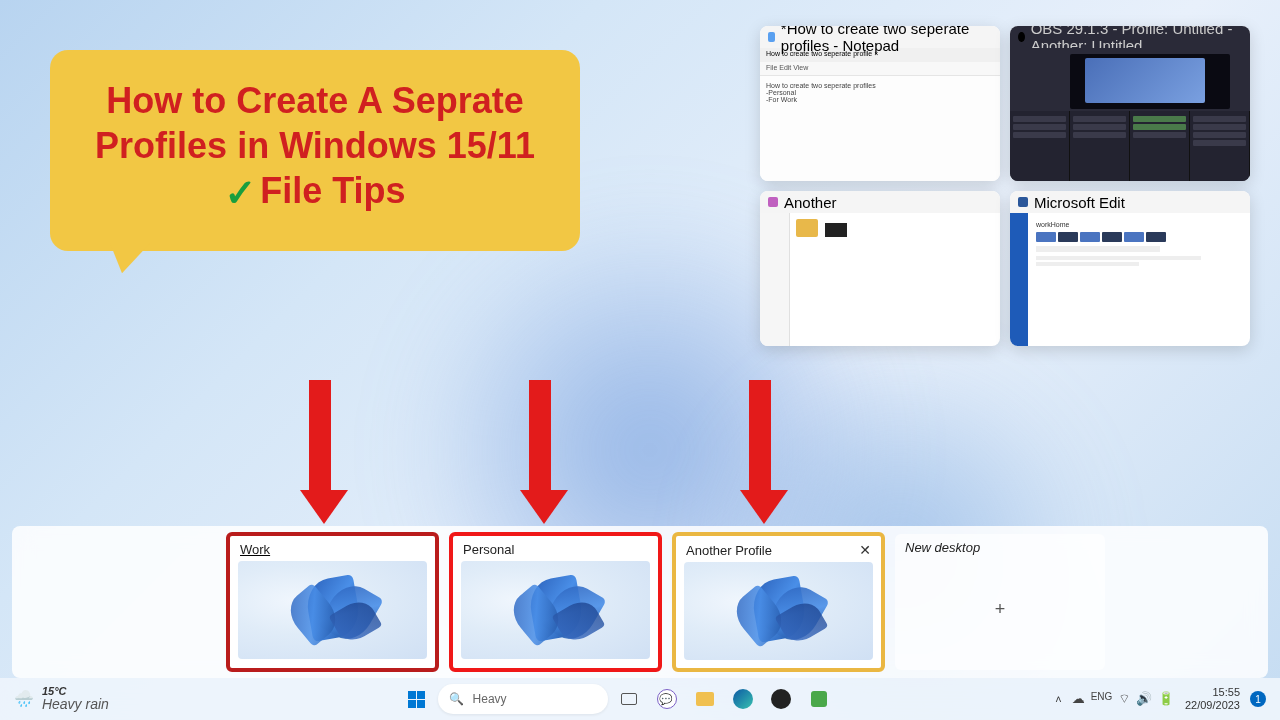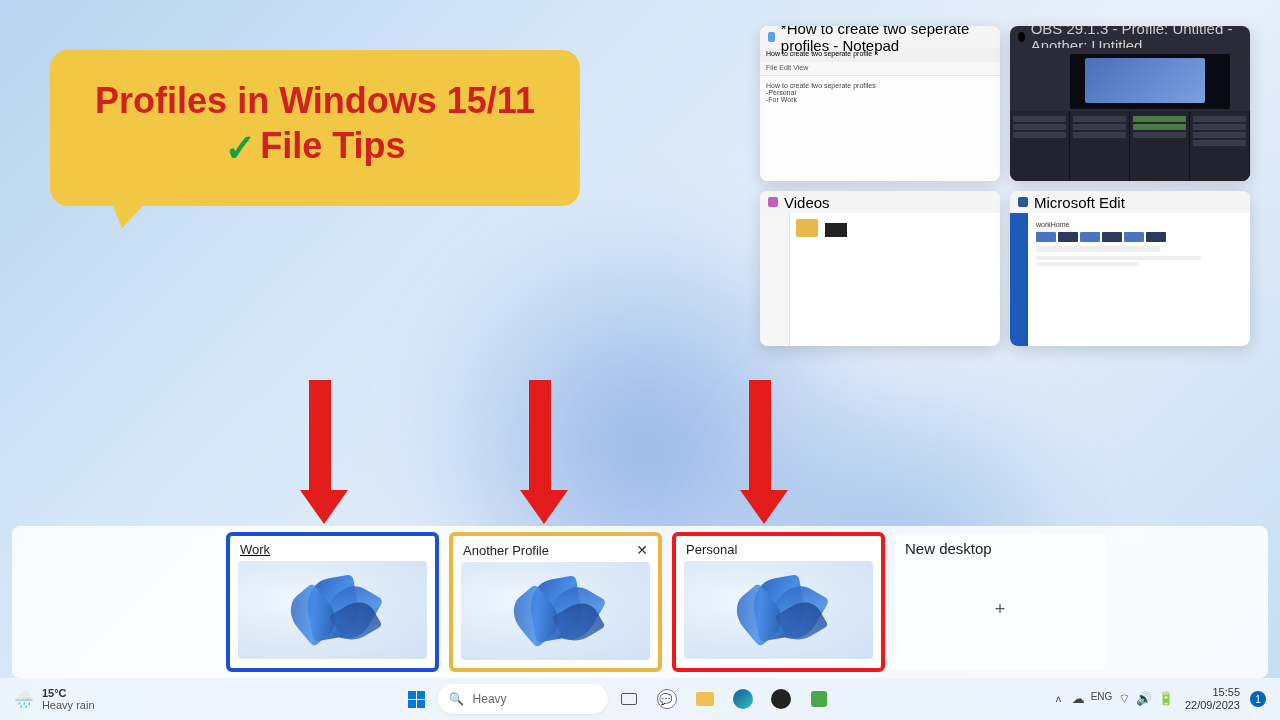--- a/index.html
+++ b/index.html
@@ -148,21 +148,21 @@
   gap: 10px;
 }
 .desk-tile {
   width: 213px;
   height: 140px;
   border-radius: 6px;
   background: #fff;
   position: relative;
   overflow: hidden;
 }
-.desk-tile.outlined-brown { border: 4px solid #1d4ed8; text-decoration: underline; }
+.desk-tile.outlined-brown { border: 4px solid #b91c1c; text-decoration: underline; }
 .desk-tile.outlined-red { border: 4px solid #f01818; }
 .desk-tile.outlined-orange { border: 4px solid #eab742; }
 .desk-label {
   font-size: 13px;
   padding: 6px 10px 4px 10px;
   color: #222;
   display: flex;
   justify-content: space-between;
   align-items: center;
 }
@@ -192,21 +192,21 @@
 .p3 { width:40px; height:50px; top:20px; left:10px; transform:rotate(-40deg); opacity:.85;}
 .p4 { width:35px; height:42px; top:30px; left:55px; transform:rotate(60deg); opacity:.8; background:linear-gradient(135deg,#1a3f88,#3a6fc8);}
 
 .new-desk {
   width: 210px;
   height: 136px;
   border-radius: 6px;
   background: rgba(255,255,255,.6);
   position: relative;
 }
-.new-desk .desk-label { font-size: 15px; padding: 6px 10px; }
+.new-desk .desk-label { font-size: 13px; padding: 6px 10px; font-style: italic; }
 .new-desk-plus {
   position: absolute;
   top: 55%; left: 50%;
   transform: translate(-50%, -50%);
   font-size: 18px;
   color: #555;
 }
 
 
 .taskbar {
@@ -223,23 +223,23 @@
 .tb-left {
   display: flex;
   align-items: center;
   gap: 8px;
   padding-left: 14px;
   font-size: 11px;
   color: #333;
   width: 180px;
 }
 .weather-icon { font-size: 16px; }
-.weather-text { line-height: 1.1; }
+.weather-text { line-height: 1.1; font-style: italic; }
 .weather-temp { font-weight: 600; }
-.weather-cond { font-size: 11px; color: #555; }
+.weather-cond { font-size: 14px; color: #555; }
 .tb-center {
   flex: 1;
   display: flex;
   justify-content: center;
   align-items: center;
   gap: 4px;
 }
 .tb-btn {
   width: 34px; height: 34px;
   display: flex;
@@ -285,20 +285,21 @@
 .np-toolbar { height:14px; background:#f8f8f8; border-bottom:1px solid #e5e5e5; font-size:7px; padding:2px 6px; color:#555;}
 .np-tab { height:14px; background:#f0f0f0; font-size:7px; padding:2px 6px;}
 </style>
 </head>
 <body>
 
 <div class="bg-blob blob1"></div>
 <div class="bg-blob blob2"></div>
 
 <div class="title-callout">
+  <div class="title-line">How to Create A Seprate</div>
   <div class="title-line">Profiles in Windows 15/11</div>
   <div class="title-line">
     <span class="checkmark">✓</span><span>File Tips</span>
   </div>
 </div>
 
 <div class="task-view-group">
 
   <div class="tv-window">
     <div class="tv-titlebar">
@@ -344,21 +345,21 @@
             <div class="obs-btn"></div>
             <div class="obs-btn"></div>
           </div>
       </div>
     </div>
   </div>
 
   <div class="tv-window">
     <div class="tv-titlebar">
       <span class="tv-icon" style="background:#c060c0"></span>
-      <span>Videos</span>
+      <span>Another</span>
     </div>
     <div class="explorer-body">
       <div class="explorer-side"></div>
       <div class="explorer-main">
         <span class="folder-thumb"></span>
         <span class="video-thumb"></span>
       </div>
     </div>
   </div>
 
@@ -408,38 +409,38 @@
       </div>
     <div class="desk-preview">
         <div class="bloom">
           <div class="petal p1"></div>
           <div class="petal p2"></div>
           <div class="petal p3"></div>
           <div class="petal p4"></div>
         </div>
       </div>
   </div>
-  <div class="desk-tile outlined-orange">
+  <div class="desk-tile outlined-red">
     <div class="desk-label">
-      <span>Another Profile</span>
-      <span class="desk-close">✕</span>
-    </div>
+        <span>Personal</span>
+      </div>
     <div class="desk-preview">
         <div class="bloom">
           <div class="petal p1"></div>
           <div class="petal p2"></div>
           <div class="petal p3"></div>
           <div class="petal p4"></div>
         </div>
       </div>
   </div>
-  <div class="desk-tile outlined-red">
+  <div class="desk-tile outlined-orange">
     <div class="desk-label">
-        <span>Personal</span>
-      </div>
+      <span>Another Profile</span>
+      <span class="desk-close">✕</span>
+    </div>
     <div class="desk-preview">
         <div class="bloom">
           <div class="petal p1"></div>
           <div class="petal p2"></div>
           <div class="petal p3"></div>
           <div class="petal p4"></div>
         </div>
       </div>
   </div>
   <div class="new-desk">

